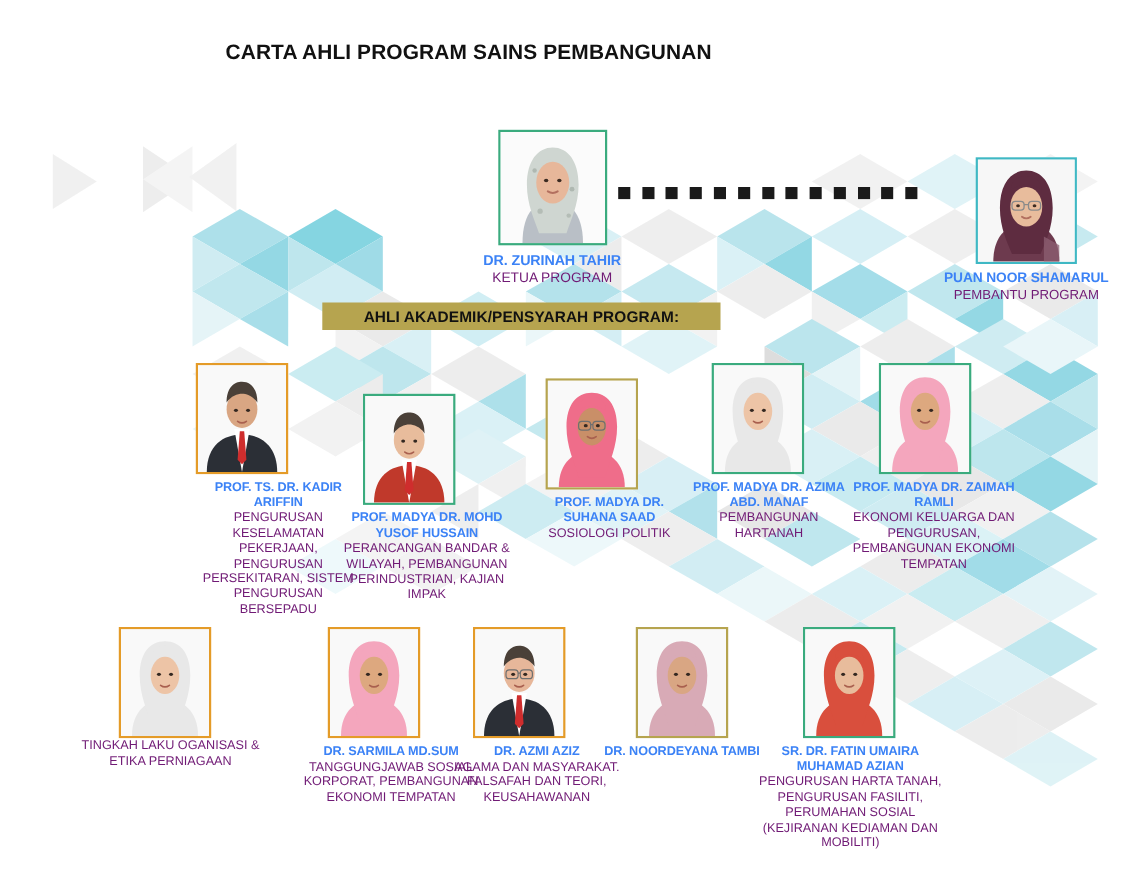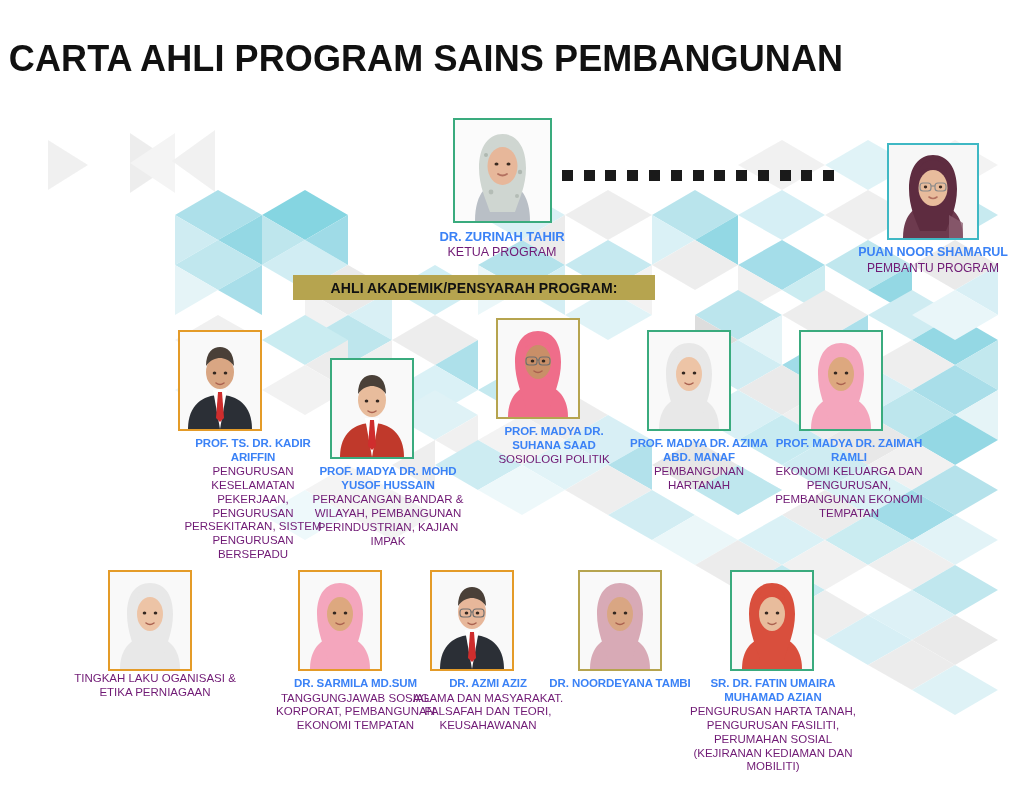--- a/index.html
+++ b/index.html
@@ -26,21 +26,21 @@
     pointer-events: none;
   }
 
   
   #page-title {
     position: absolute;
     top: 38px;
     left: 0;
     width: 852px;
     text-align: center;
-    font-size: 36px;
+    font-size: 19px;
     font-weight: bold;
     letter-spacing: 0.1px;
     color: #111111;
     z-index: 5;
   }
 
   
   .person {
     position: absolute;
     z-index: 4;
@@ -375,21 +375,21 @@
           <ellipse cx="40" cy="40" rx="14" ry="17" fill="#e8bc9c"></ellipse>
           <path d="M26 34 C26 20 33 15 40 15 C47 15 54 20 54 34 C50 28 44 26 40 26 C36 26 30 28 26 34 Z" fill="#4a4038"></path>
           <ellipse cx="34.5" cy="41" rx="1.8" ry="1.5" fill="#342821"></ellipse>
           <ellipse cx="45.5" cy="41" rx="1.8" ry="1.5" fill="#342821"></ellipse>
           <path d="M36 51 q4 3 8 0" stroke="#a9604f" stroke-width="1.5" fill="none" stroke-linecap="round"></path>
         </svg>
       </div>
       <div class="person-name">PROF. MADYA DR. MOHD YUSOF HUSSAIN</div>
       <div class="person-role">PERANCANGAN BANDAR &amp; WILAYAH, PEMBANGUNAN PERINDUSTRIAN, KAJIAN IMPAK</div>
     </div>
-    <div class="person" style="left: 484px; top: 318px; width: 140px;">
+    <div class="person" style="left: 484px; top: 344px; width: 140px;">
       <div class="photo-frame khaki" style="width: 80px; height: 97px; margin-left: 12px; margin-right: auto;">
         <svg viewBox="0 0 80 97" class="portrait">
           <rect width="80" height="97" fill="#f9f9f9"></rect>
           <path d="M10 97 C10 74 24 64 40 64 C56 64 70 74 70 97 Z" fill="#ef6d8a"></path>
           <path d="M17 42 C17 22 26 11 40 11 C54 11 63 22 63 42 C63 60 56 74 52 88 L28 88 C24 74 17 60 17 42 Z" fill="#ef6d8a"></path>
           <ellipse cx="40" cy="42" rx="13" ry="17" fill="#c98f68"></ellipse>
           <path d="M27 28 C27 19 33 15 40 15 C47 15 53 19 53 28 C49 24 44 23 40 23 C36 23 31 24 27 28 Z" fill="#ef6d8a"></path>
           <ellipse cx="34.5" cy="41" rx="1.8" ry="1.5" fill="#342821"></ellipse>
           <ellipse cx="45.5" cy="41" rx="1.8" ry="1.5" fill="#342821"></ellipse>
           <path d="M36 51 q4 3 8 0" stroke="#a9604f" stroke-width="1.5" fill="none" stroke-linecap="round"></path>

